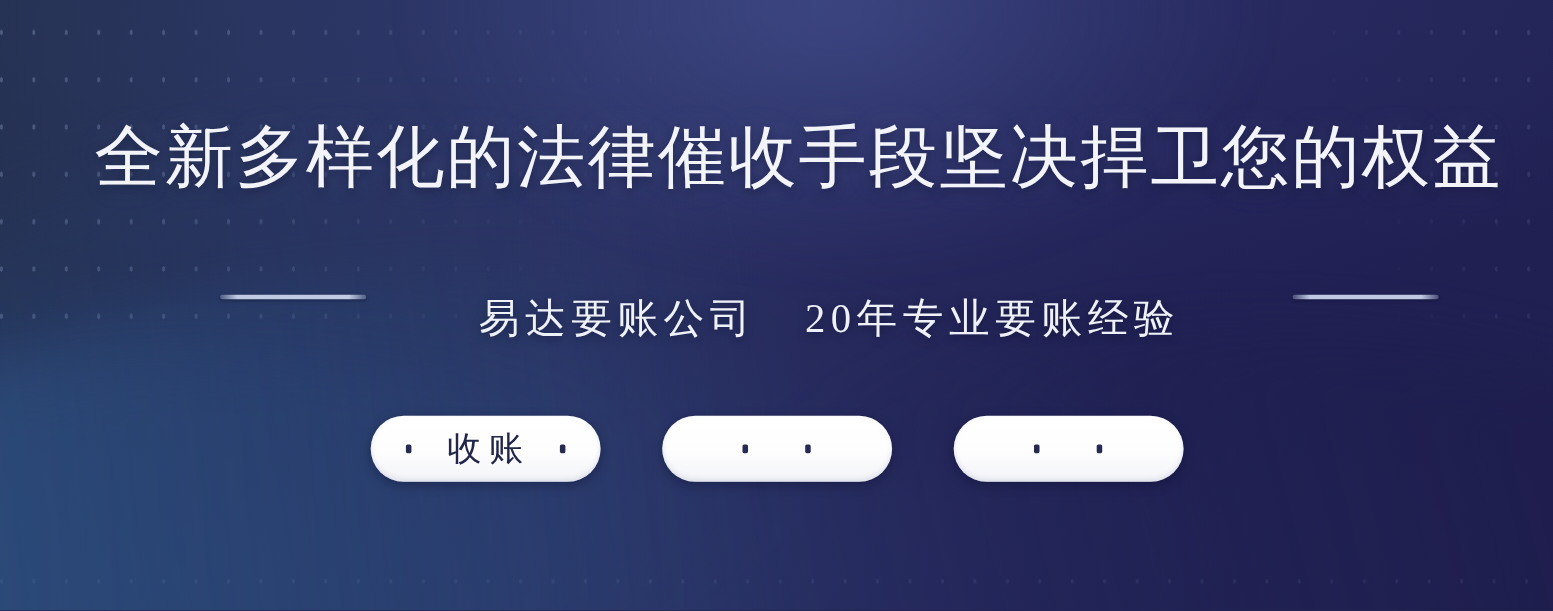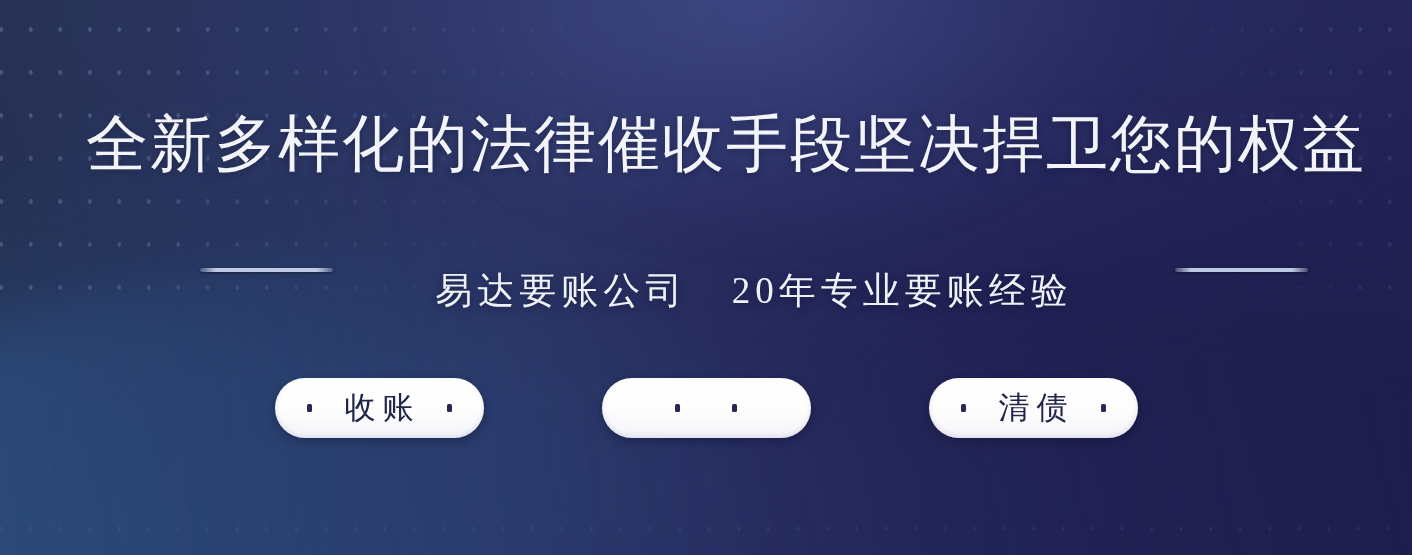--- a/index.html
+++ b/index.html
@@ -189,21 +189,21 @@
   }
   .subtitle .gap { display: inline-block; width: 16px; }
 
   .pills {
     position: absolute;
     top: 378px;
     left: 0;
     width: 100%;
     display: flex;
     justify-content: center;
-    gap: 118px;
+    gap: 56px;
   }
   .pill {
     position: relative;
     width: 209px;
     height: 60px;
     border-radius: 32px;
     background: linear-gradient(180deg, #ffffff 0%, #fdfdfe 55%, #f3f4f8 100%);
     box-shadow: 0 3px 10px rgba(8,10,34,0.35), inset 0 -2px 5px rgba(190,196,215,0.45);
     display: flex;
     align-items: center;
@@ -271,20 +271,19 @@
       </div>
 
       <div class="pill">
         <span class="dot left"></span>
         <span class="dot right"></span>
       </div>
 
 
       <div class="pill">
         <span class="dot left"></span>
-        <span class="ptext">清债</span>
         <span class="dot right"></span>
       </div>
 
     </div>
 
   </div>
 </div>
 
 </body></html>

